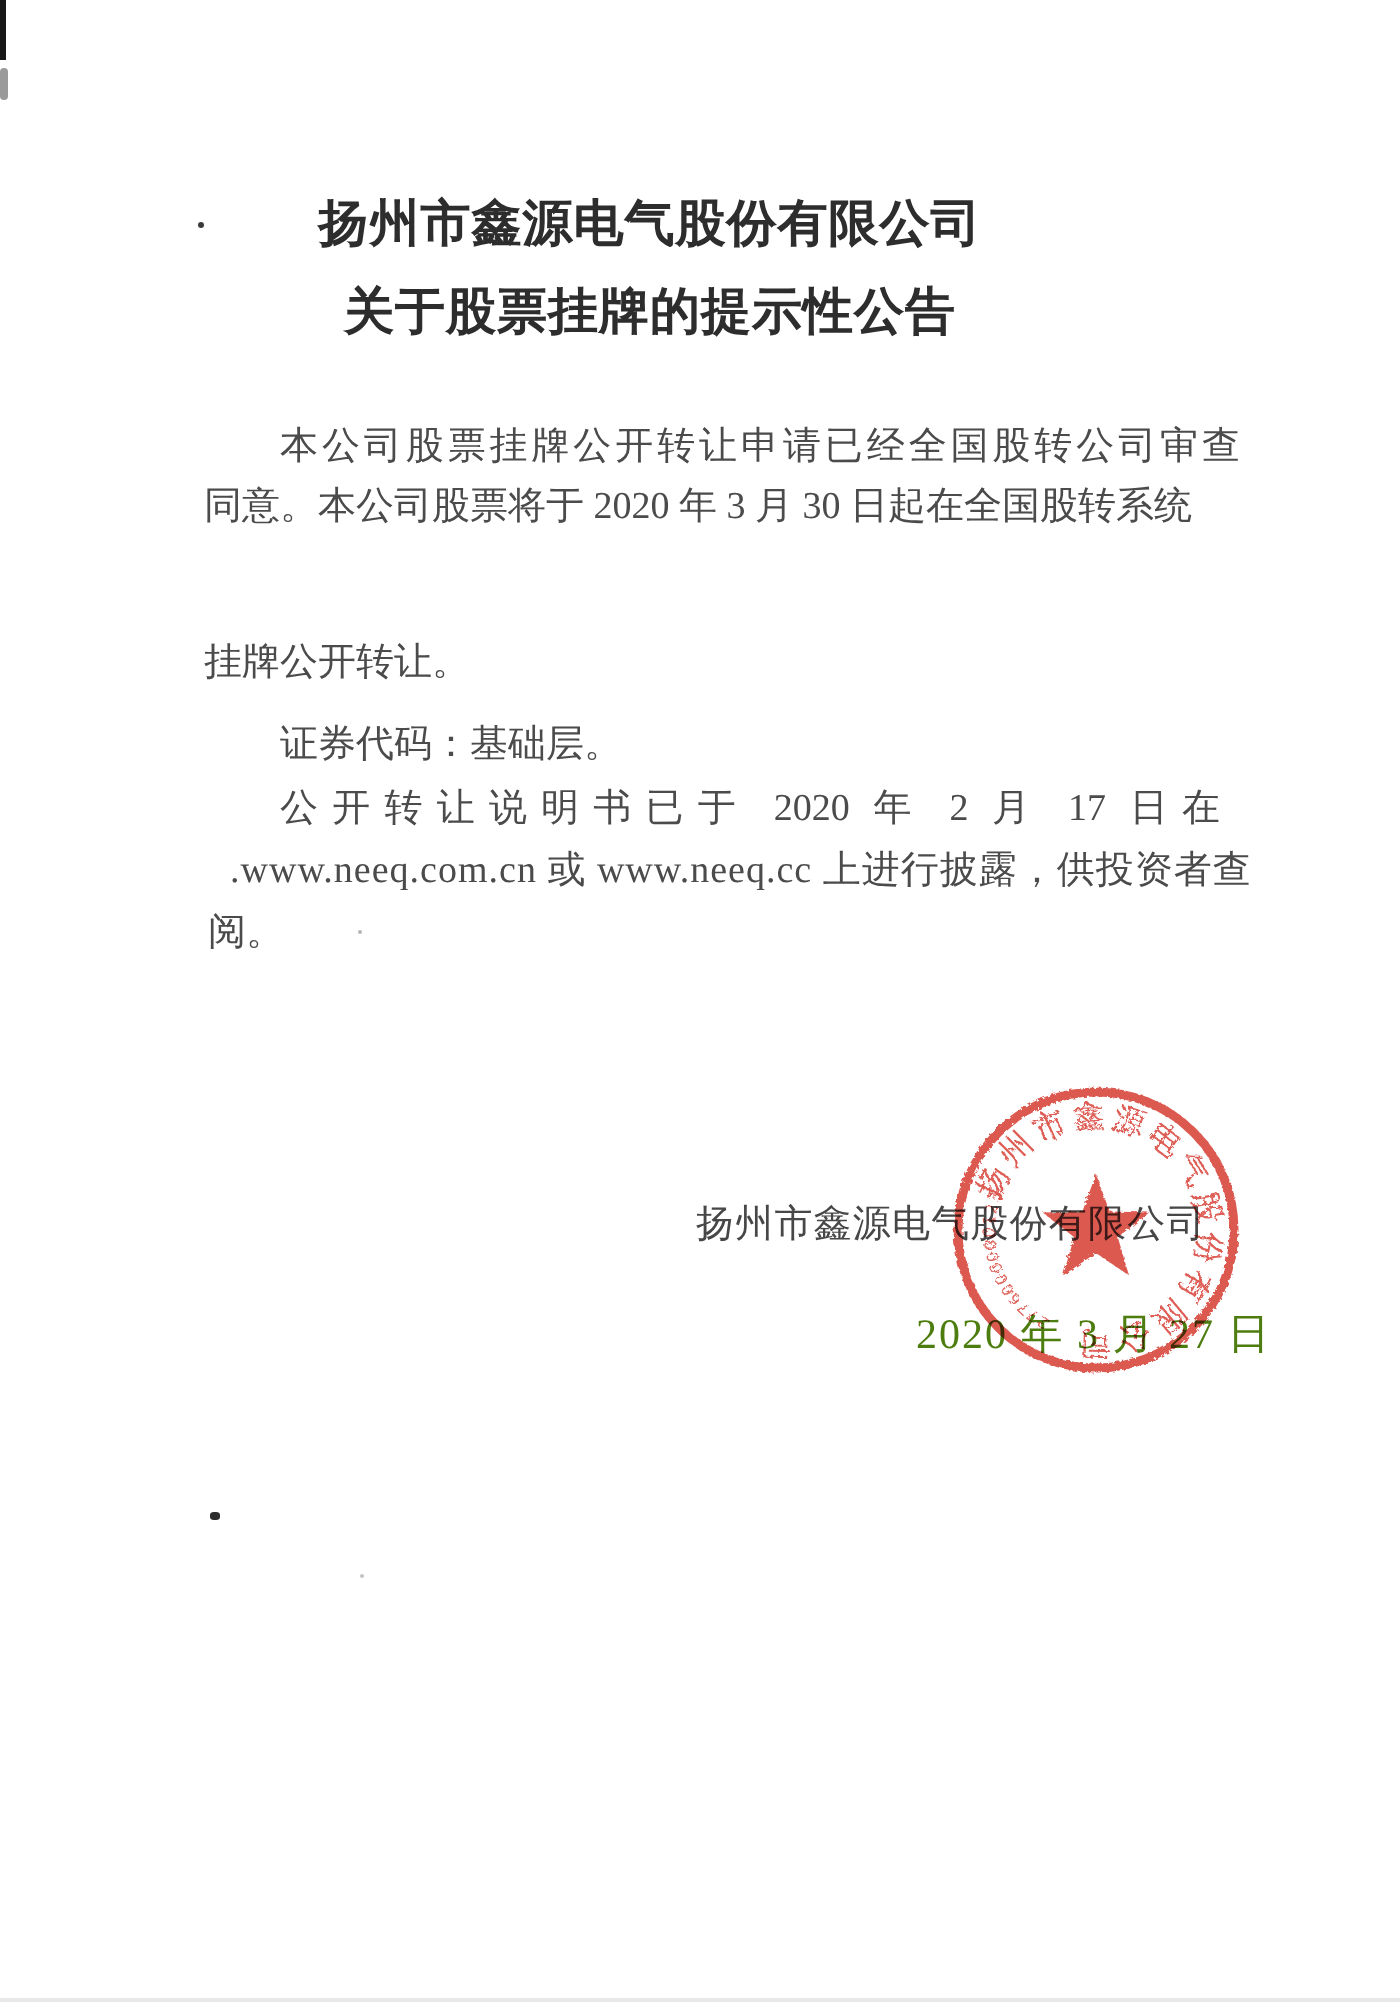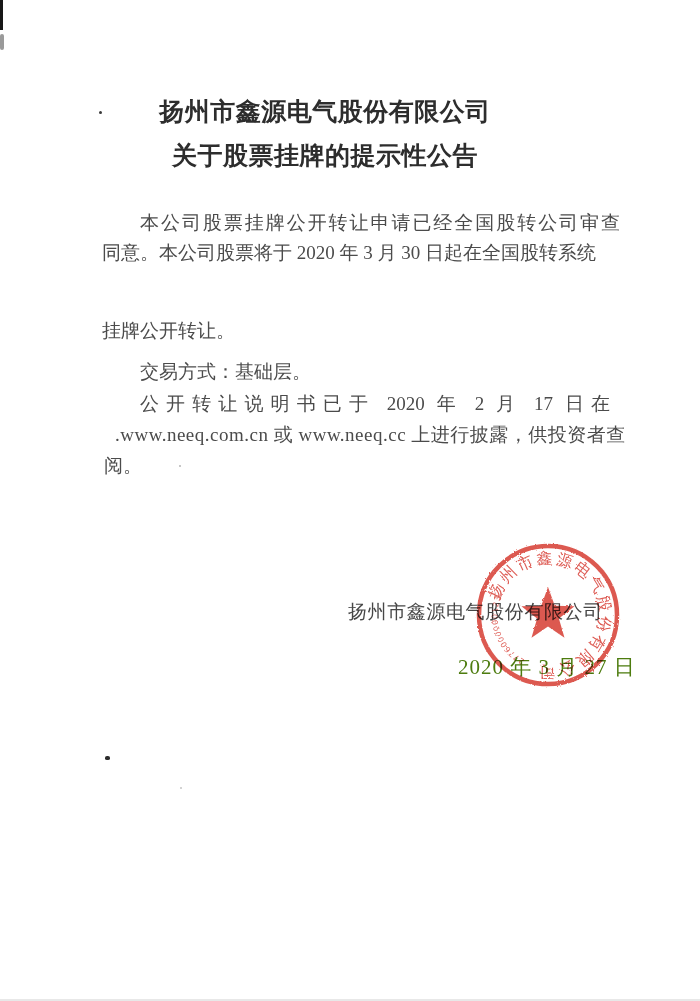--- a/index.html
+++ b/index.html
@@ -80,21 +80,21 @@
   <div class="artifact speck-1"></div>
   <div class="artifact speck-2"></div>
 
   <div class="title-line" style="top:95px;">扬州市鑫源电气股份有限公司</div>
   <div class="title-line" style="top:139px;">关于股票挂牌的提示性公告</div>
 
   <div class="body-line justified indent" style="left:102px;top:210px;width:518px;">本公司股票挂牌公开转让申请已经全国股转公司审查</div>
   <div class="body-line" style="left:102px;top:240px;">同意。本公司股票将于 2020 年 3 月 30 日起在全国股转系统</div>
   <div class="body-line" style="left:102px;top:270px;margin-top:48px;">挂牌公开转让。</div>
 
-  <div class="body-line" style="left:140px;top:359px;">交易方式：基础层。</div>
+  <div class="body-line" style="left:140px;top:359px;">证券代码：基础层。</div>
 
   <div class="body-line justified indent" style="left:102px;top:391px;width:508px;">公开转让说明书已于 2020 年 2 月 17 日在</div>
   <div class="body-line" style="left:82px;top:422px;letter-spacing:0.5px;margin-left:33px;">.www.neeq.com.cn 或 www.neeq.cc 上进行披露，供投资者查</div>
   <div class="body-line" style="left:104px;top:453px;">阅。</div>
 
   <div class="sig-company">扬州市鑫源电气股份有限公司</div>
   <div class="sig-date">2020 年 3 月 27 日</div>
 
   <svg class="seal" viewBox="0 0 150 150" aria-hidden="true">
     <defs>

